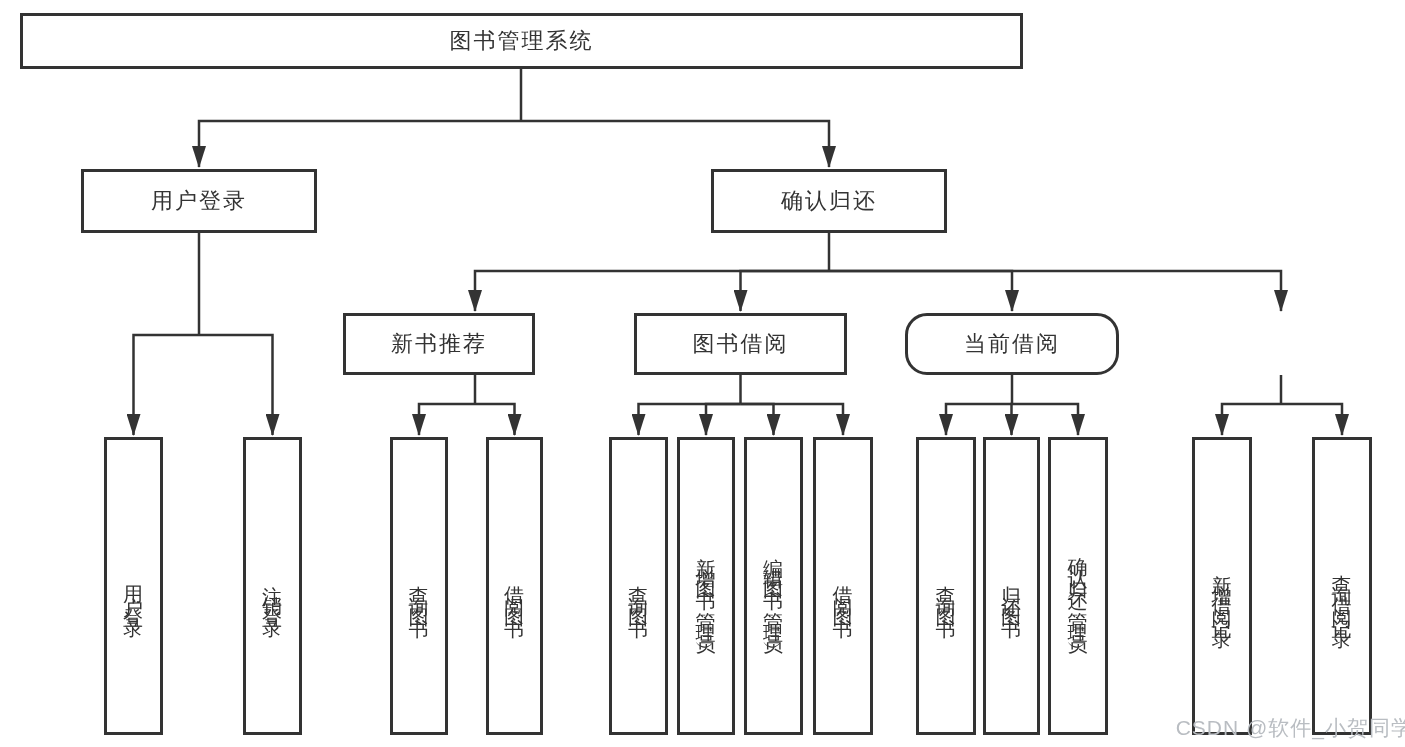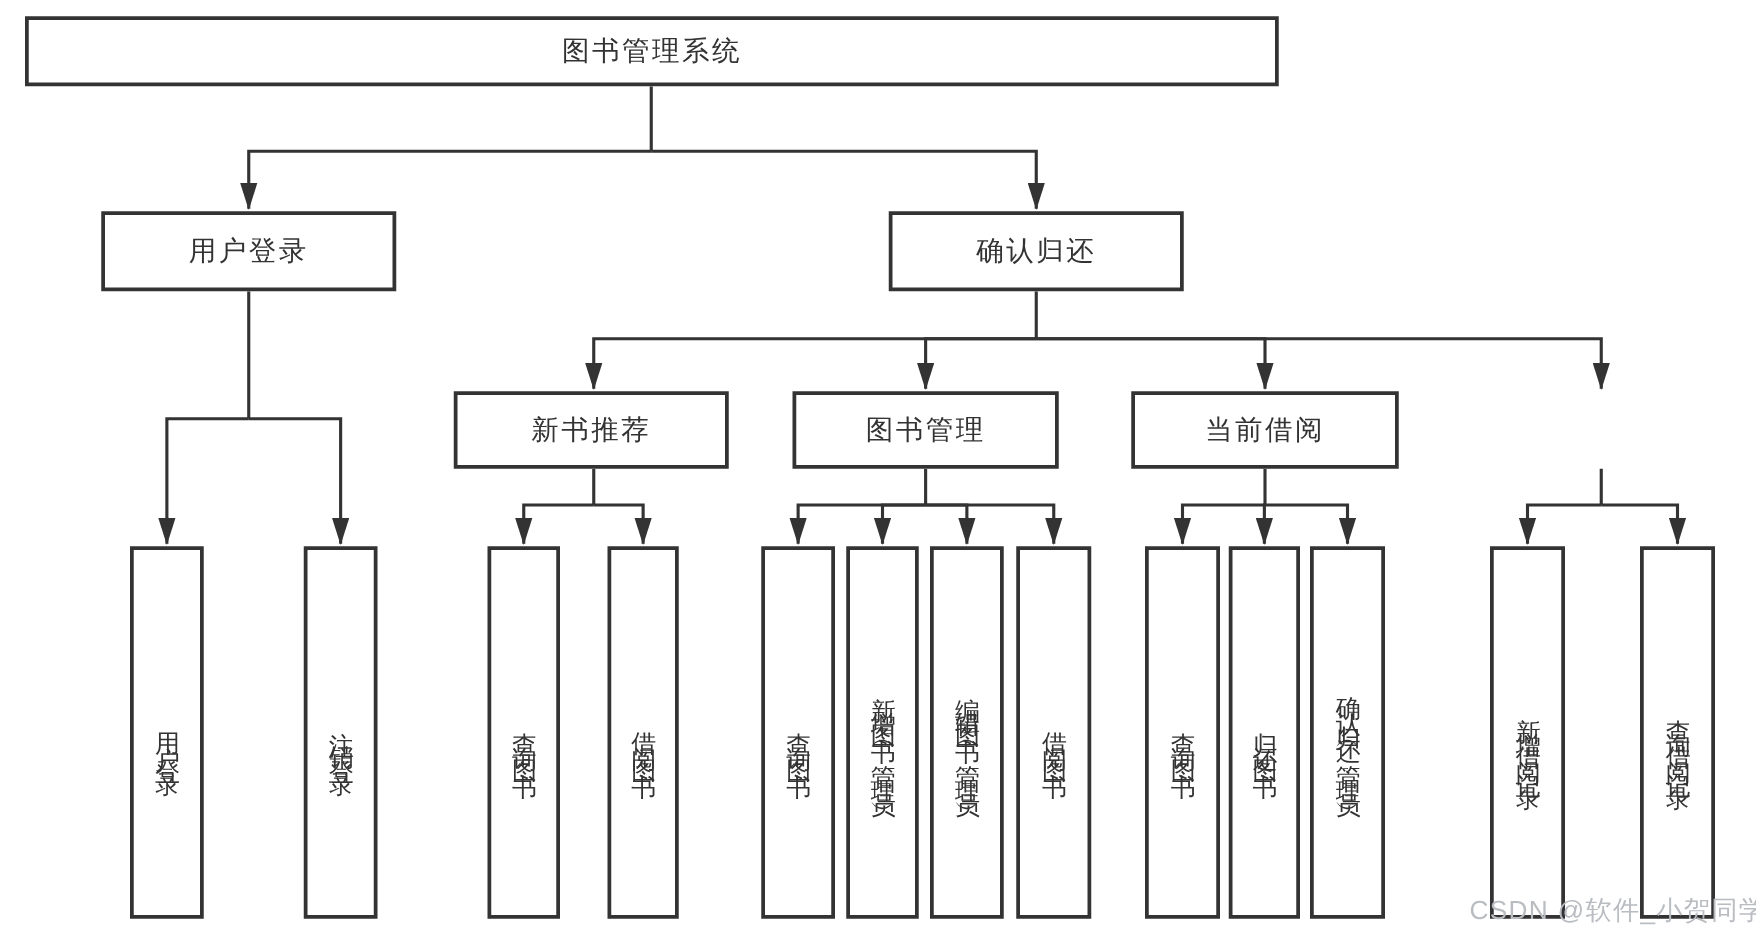--- a/index.html
+++ b/index.html
@@ -54,23 +54,23 @@
     text-orientation: mixed;
     font-size: 20px;
     letter-spacing: 11px;
     line-height: 1;
     margin-bottom: -11px; 
   }
   
   .n-root        { left: 20px;   top: 13px;  width: 1003px; height: 56px; }
   .n-user-login  { left: 81px;   top: 169px; width: 236px;  height: 64px; }
   .n-book-mgmt   { left: 711px;  top: 169px; width: 236px;  height: 64px; }
-  .n-new-book    { left: 363px;  top: 313px; width: 220px;  height: 62px; }
+  .n-new-book    { left: 343px;  top: 313px; width: 192px;  height: 62px; }
   .n-book-borrow { left: 634px;  top: 313px; width: 213px;  height: 62px; }
-  .n-current     { left: 905px;  top: 313px; width: 214px;  height: 62px; }
+  .n-current     { left: 905px;  top: 313px; width: 214px;  height: 62px; border-radius: 22px; }
   .n-records     { left: 1172px; top: 313px; width: 218px;  height: 62px; }
   
   .lf-1  { left: 104px;  width: 59px; }
   .lf-2  { left: 243px;  width: 59px; }
   .lf-3  { left: 390px;  width: 58px; }
   .lf-4  { left: 486px;  width: 57px; }
   .lf-5  { left: 609px;  width: 59px; }
   .lf-6  { left: 677px;  width: 58px; }
   .lf-7  { left: 744px;  width: 59px; }
   .lf-8  { left: 813px;  width: 60px; }
@@ -152,21 +152,21 @@
     <span>用户登录</span>
   </div>
   <div class="node n-book-mgmt">
     <span>确认归还</span>
   </div>
 
   <div class="node n-new-book">
     <span>新书推荐</span>
   </div>
   <div class="node n-book-borrow">
-    <span>图书管理</span>
+    <span>图书借阅</span>
   </div>
   <div class="node n-current">
     <span>当前借阅</span>
   </div>
 
   <div class="leaf lf-1">
     <span class="vtext">用户登录</span>
   </div>
   <div class="leaf lf-2">
     <span class="vtext">注销登录</span>

